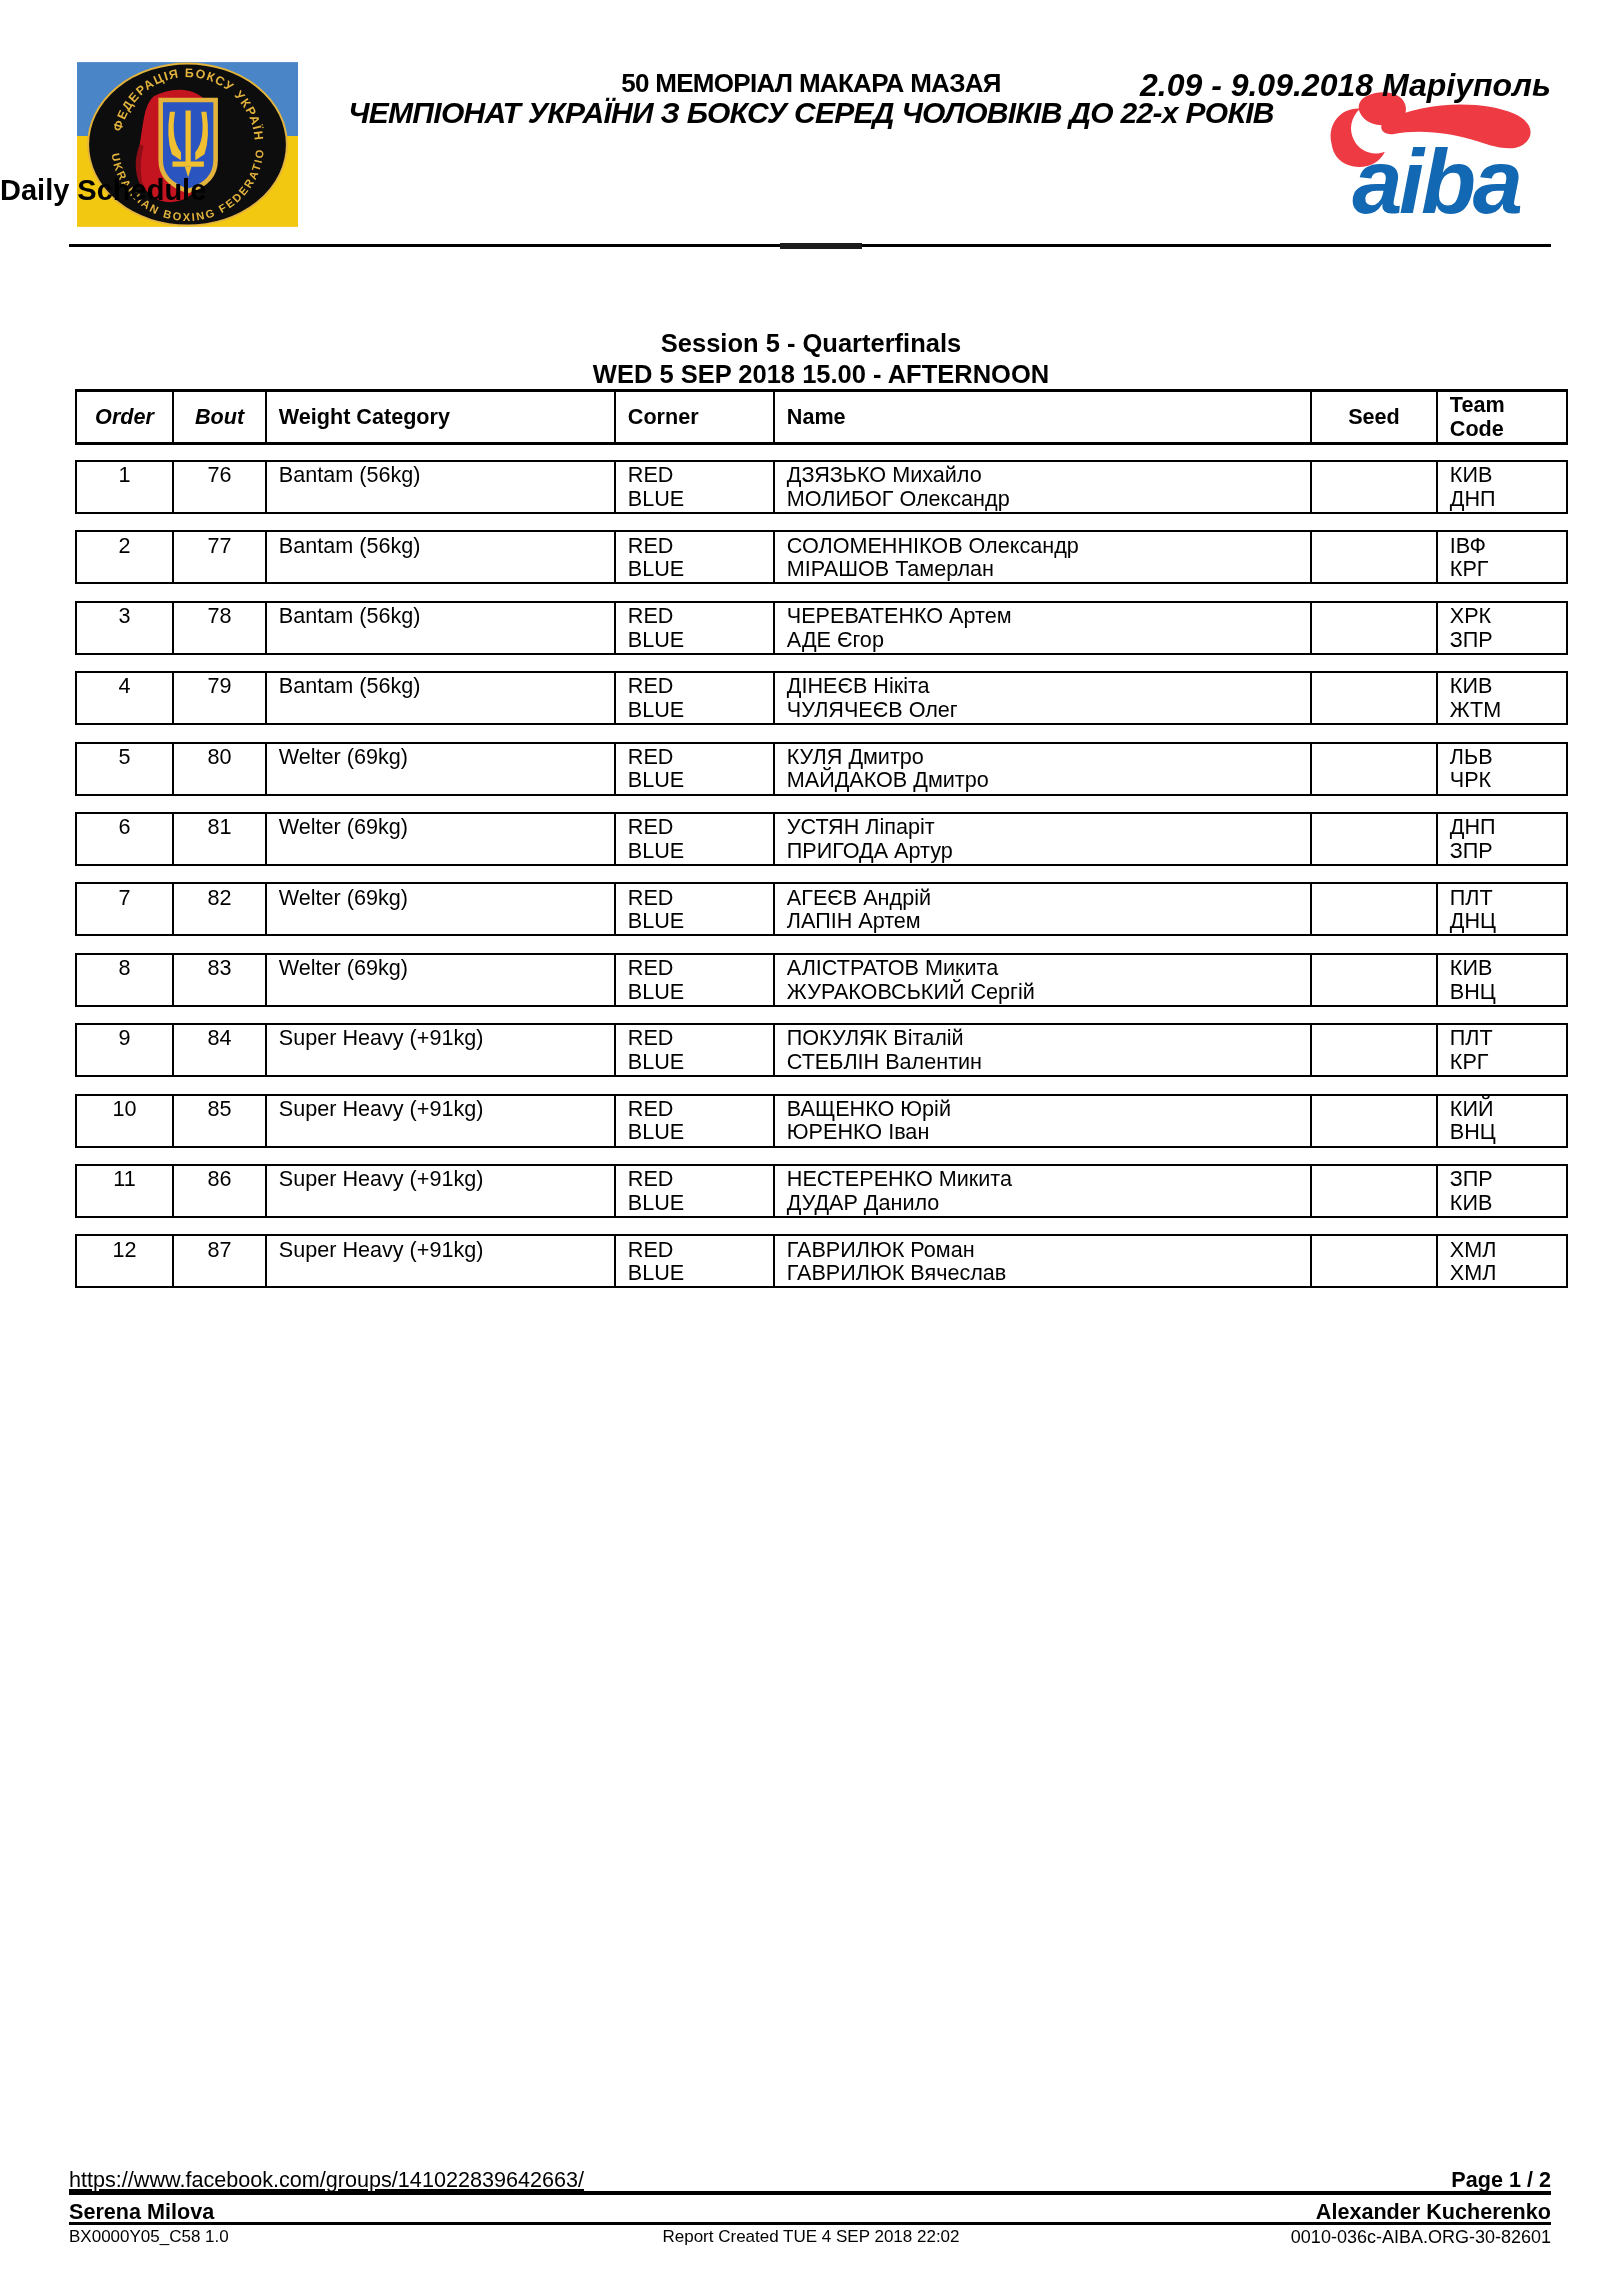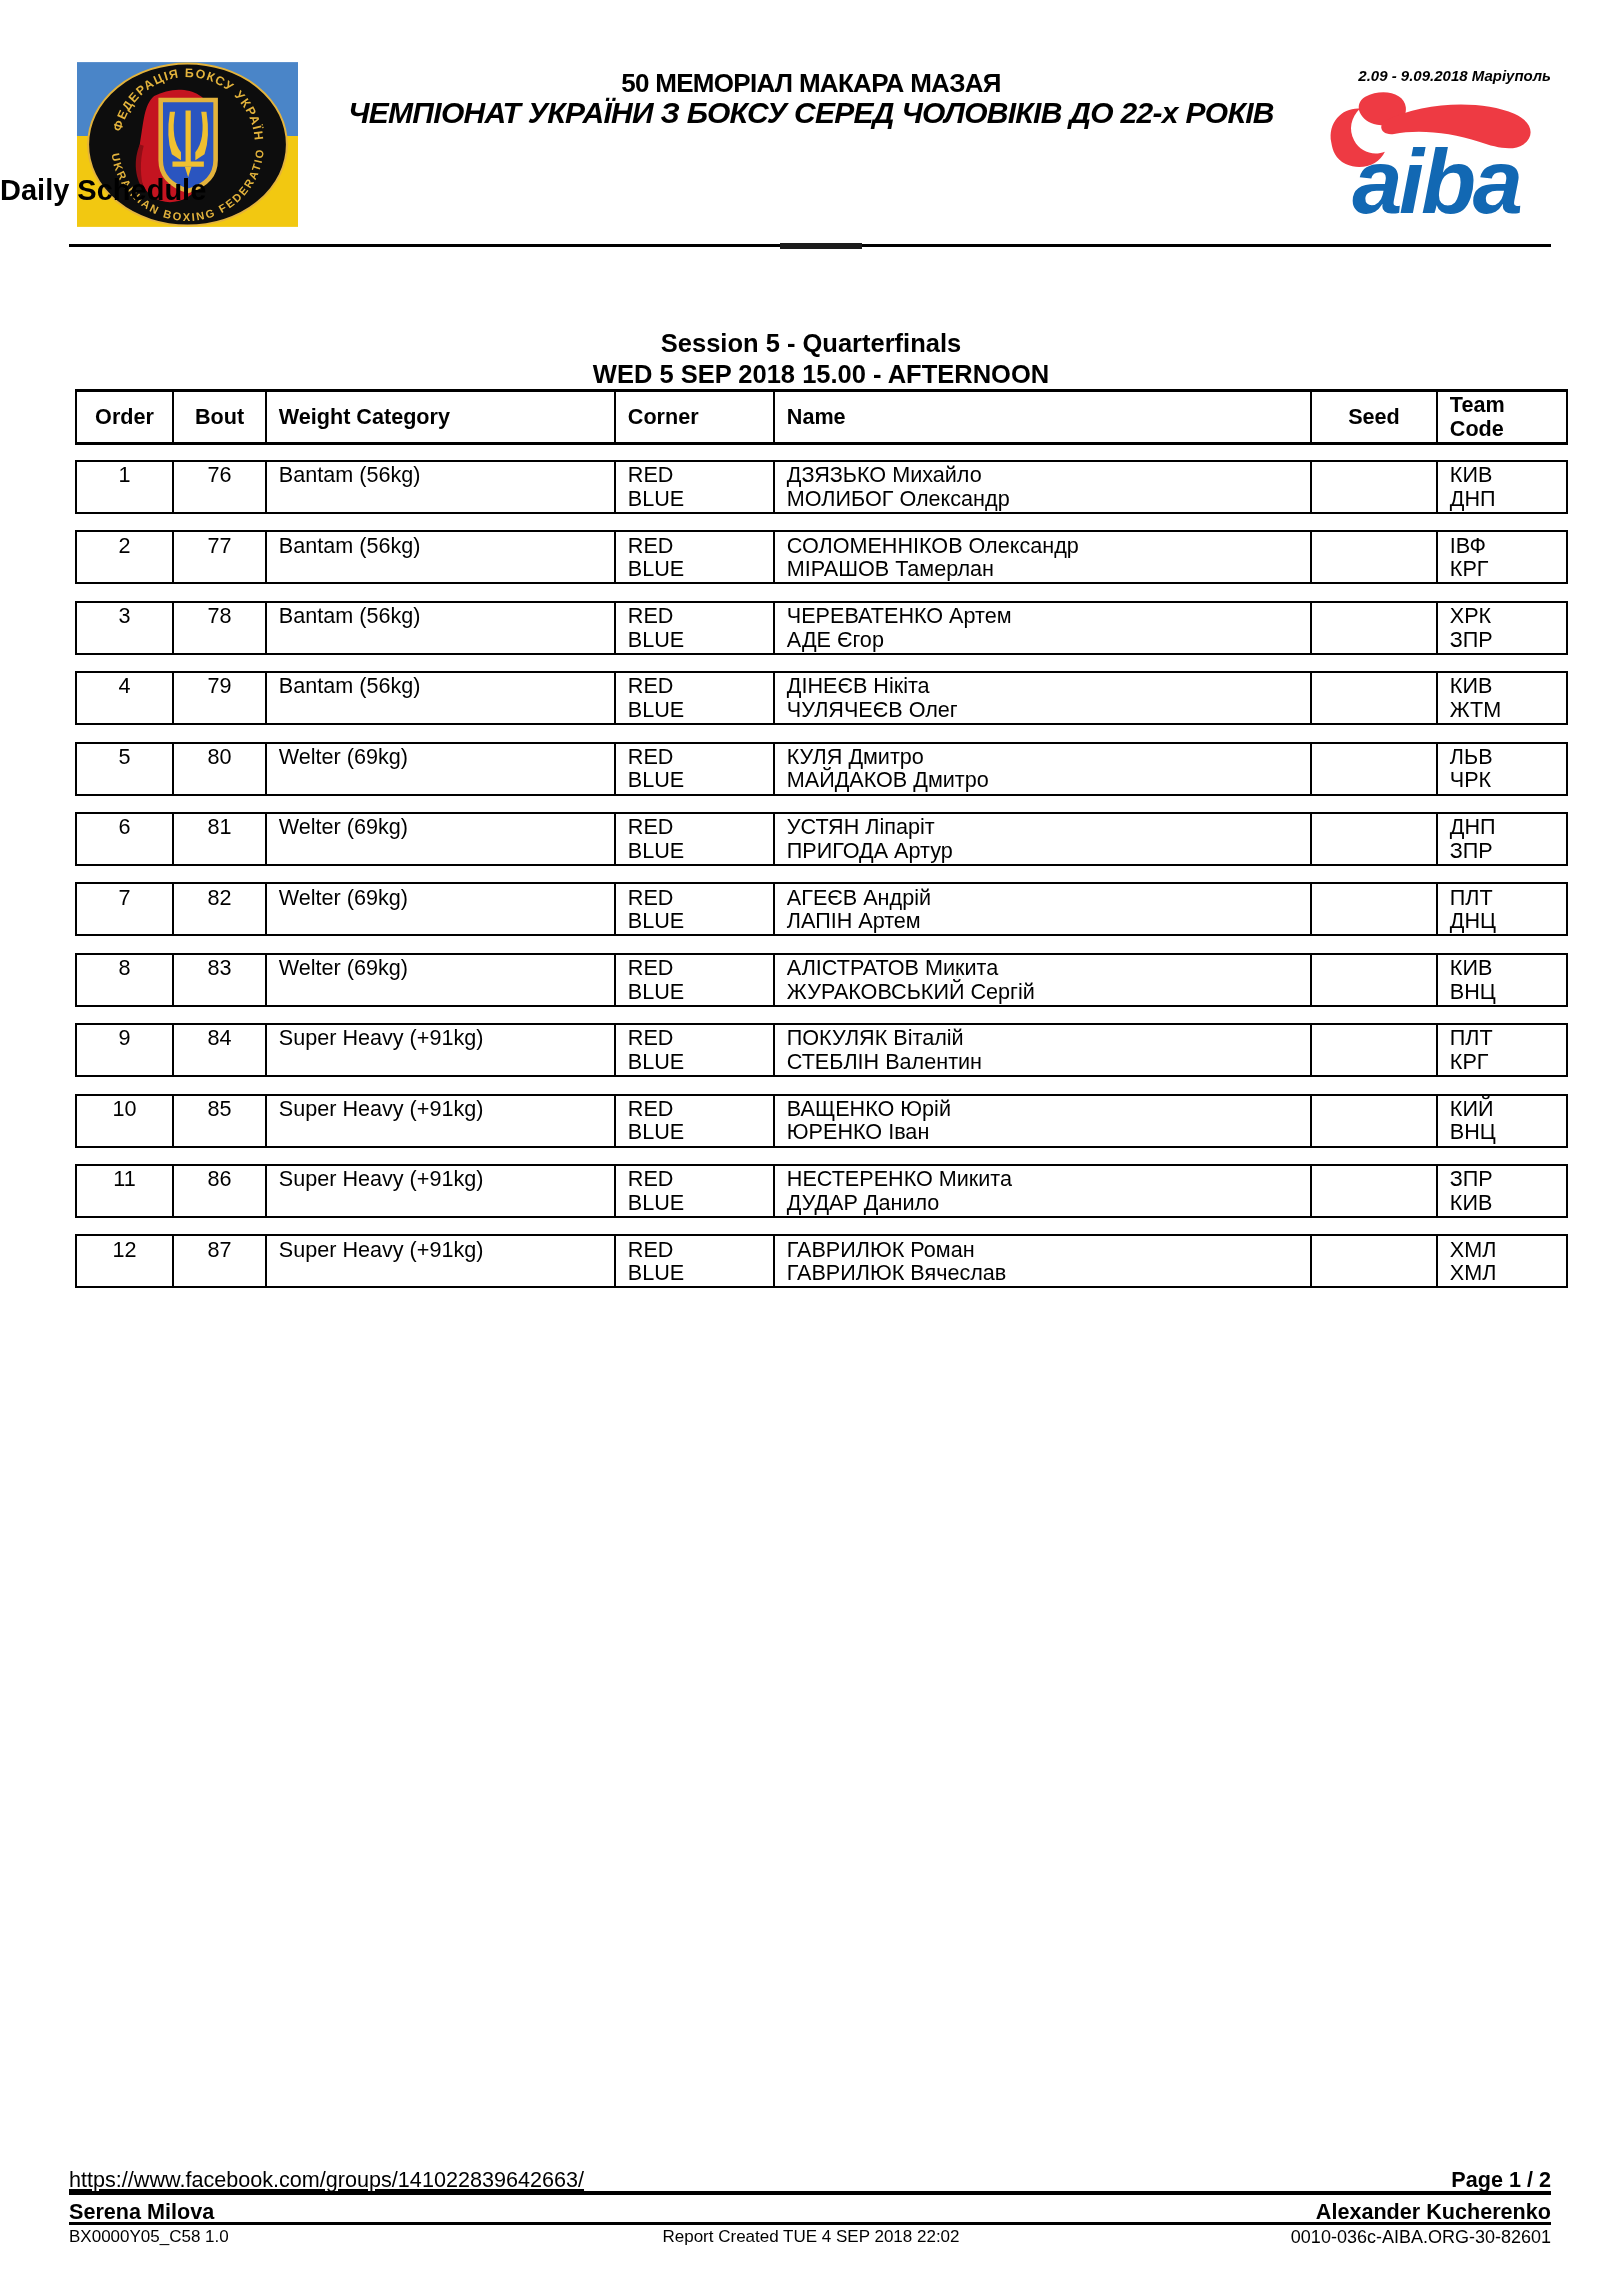--- a/index.html
+++ b/index.html
@@ -19,21 +19,21 @@
   .title-line1 {
     position:absolute; left:0; right:0; top:68px;
     text-align:center; font-size:26px; font-weight:bold; letter-spacing:-0.7px;
   }
   .title-line2 {
     position:absolute; left:0; right:0; top:96px;
     text-align:center; font-size:30px; font-weight:bold; letter-spacing:-0.7px;font-style:italic;
   }
   .event-dates {
     position:absolute; right:71px; top:67px;
-    font-size:15px; font-weight:bold; font-style:italic;
+    font-size:32px; font-weight:bold; font-style:italic;
     z-index:2;
   }
   .doc-title {
     position:absolute; left:0; right:0; top:174px;
     text-align:left; font-size:29px; font-weight:bold;
   }
   .aiba-logo { position:absolute; left:1305px; top:85px; width:233px; height:134px; z-index:1; }
   .head-rule { position:absolute; left:69px; top:244px; width:1482px; height:3.3px; background:#000; }
   .head-rule-accent { position:absolute; left:780px; top:243px; width:82px; height:5.9px; background:#1c1c1c; }
 
@@ -56,21 +56,21 @@
     border-left:2px solid #000; border-right:2px solid #000;
     height:56px;
   }
   .thead .hcell {
     display:flex; align-items:center;
     font-size:21.6px; font-weight:bold; line-height:23.6px;
     border-right:2px solid #000;
     padding:0 11.8px;
   }
   .thead .hcell:last-child { border-right:none; }
-  .h-center { justify-content:center; padding:0 2.6px; }
+  .h-center { justify-content:center; padding:0 2.6px;font-style:italic; }
   .h-seed { justify-content:center; }
   .h-team { padding-right:3.9px; }
 
   .rows-wrap { margin-top:15px; }
   .bout-row {
     display:grid;
     grid-template-columns:97px 93px 349px 159px 537px 126px 1fr;
     border-top:2.6px solid #000; border-bottom:2.6px solid #000;
     border-left:2px solid #000; border-right:2px solid #000;
     height:54px;

